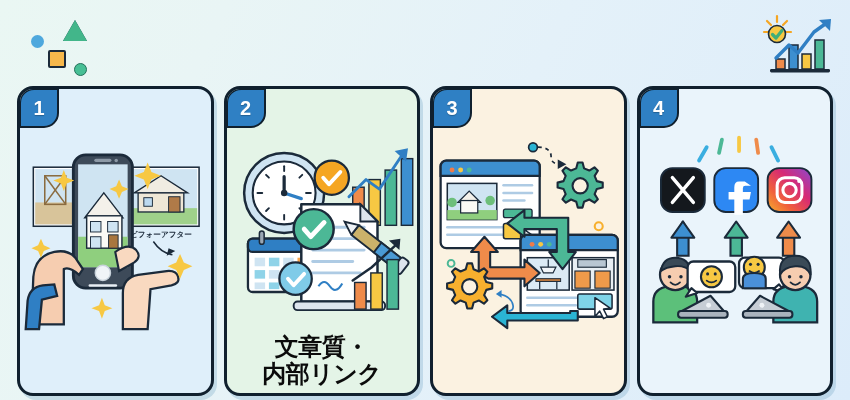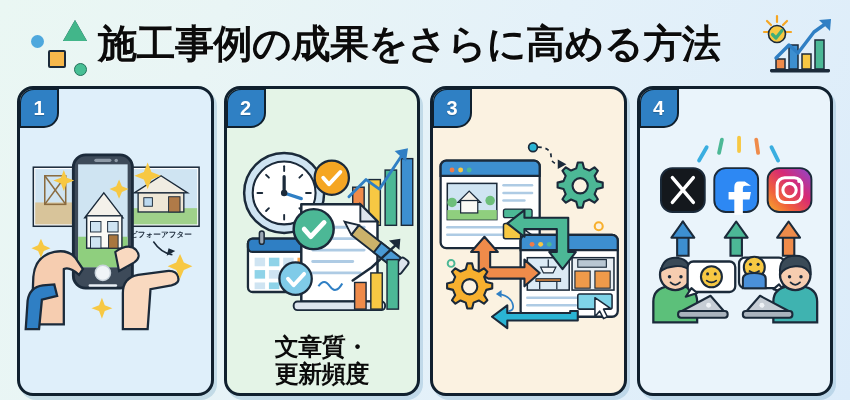--- a/index.html
+++ b/index.html
@@ -124,21 +124,20 @@
 
 <div id="root">
 
   <div class="header">
 
     <div class="deco deco-circle-blue"></div>
     <div class="deco deco-triangle"></div>
     <div class="deco deco-square"></div>
     <div class="deco deco-circle-green"></div>
 
-    <div class="title">施工事例の成果をさらに高める方法</div>
 
     <svg class="chart-icon" viewBox="0 0 76 68">
 
       <g stroke="#f5a623" stroke-width="2.2" stroke-linecap="round">
         <line x1="15" y1="4" x2="15" y2="10"></line>
         <line x1="5" y1="9" x2="9" y2="13"></line>
         <line x1="25" y1="9" x2="21" y2="13"></line>
         <line x1="2" y1="20" x2="7" y2="20"></line>
         <line x1="29" y1="20" x2="24" y2="20"></line>
       </g>
@@ -295,21 +294,21 @@
           <path d="M101 46 l6 7 l12 -13" fill="none" stroke="#ffffff" stroke-width="4" stroke-linecap="round" stroke-linejoin="round"></path>
 
           <circle cx="91" cy="100" r="21" fill="#4cb896" stroke="#1b2a3a" stroke-width="2.6"></circle>
           <path d="M81 100 l7 8 l14 -15" fill="none" stroke="#ffffff" stroke-width="5" stroke-linecap="round" stroke-linejoin="round"></path>
 
           <circle cx="72" cy="152" r="17" fill="#7fcbe8" stroke="#1b2a3a" stroke-width="2.4"></circle>
           <path d="M64 152 l6 7 l11 -12" fill="none" stroke="#ffffff" stroke-width="4" stroke-linecap="round" stroke-linejoin="round"></path>
         </svg>
       </div>
       <div class="card-label">文章質・
-更新頻度</div>
+内部リンク</div>
     </div>
 
     <div class="card c3">
       <div class="badge">3</div>
       <div class="art">
         <svg viewBox="0 0 200 205" preserveAspectRatio="xMidYMid meet">
 
           <rect x="8" y="28" width="104" height="92" rx="6" fill="#ffffff" stroke="#1b2a3a" stroke-width="2.4"></rect>
           <path d="M8 34 a6 6 0 0 1 6 -6 h92 a6 6 0 0 1 6 6 v10 h-104 z" fill="#3d8fd0" stroke="#1b2a3a" stroke-width="2.4"></path>
           <circle cx="20" cy="38" r="2.6" fill="#ef7b4a"></circle>

